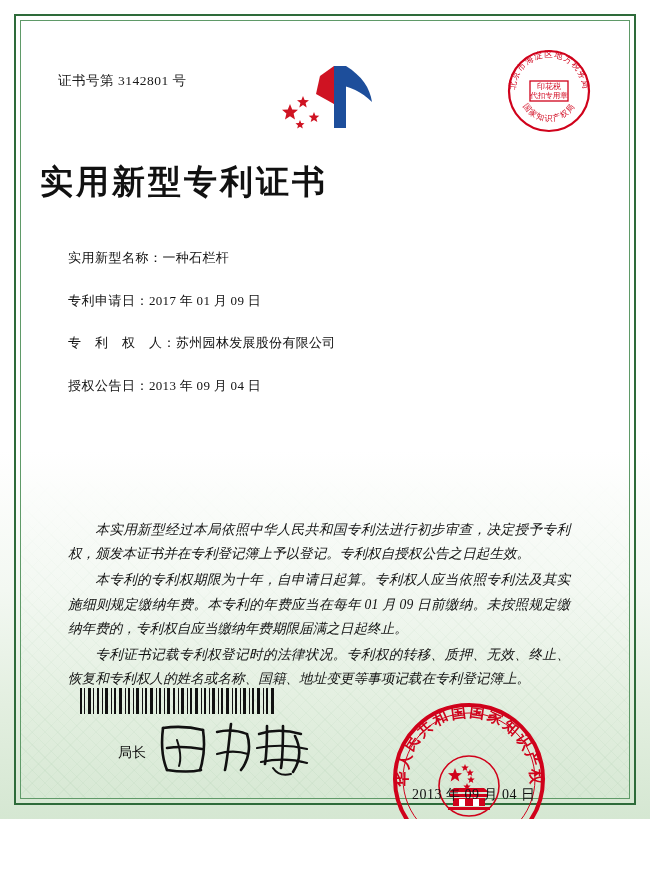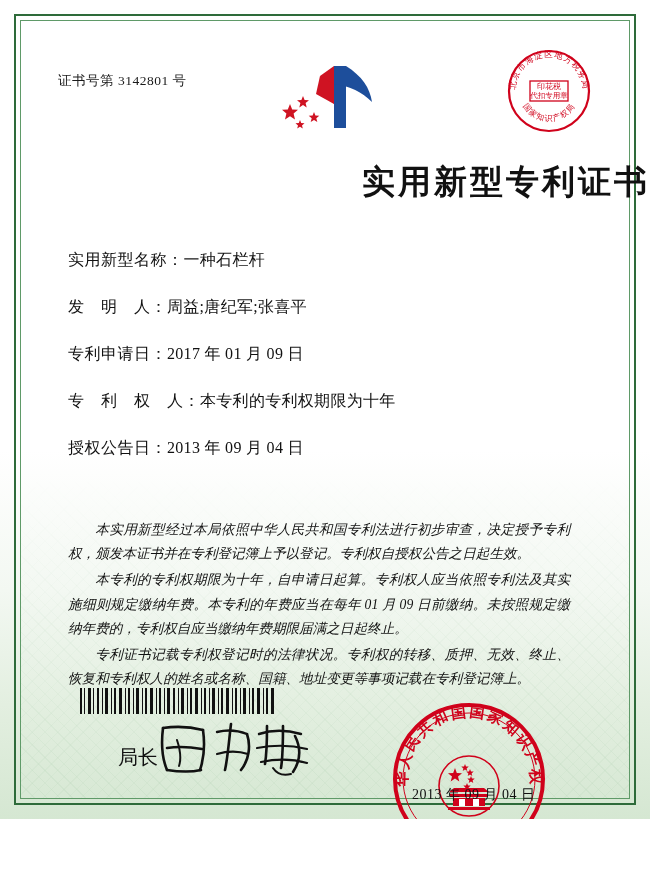--- a/index.html
+++ b/index.html
@@ -82,38 +82,38 @@
     width: 86px;
     height: 86px;
   }
 
   
   .title {
     position: absolute;
     left: 0;
     right: 0;
     top: 160px;
-    text-align: right;
+    text-align: left;
     font-size: 33px;
     font-weight: bold;
     letter-spacing: 3px;
     color: #111;
     font-family: "Liberation Serif", "DejaVu Serif", serif;
     margin-left: 40px;
   }
 
   
   .fields {
     position: absolute;
     left: 68px;
     top: 248px;
     right: 60px;
   }
   .field-row {
-    font-size: 16px;
+    font-size: 13px;
     color: #111;
     margin-bottom: 23px;
     line-height: 1.5;
     white-space: nowrap;
   }
   .field-label {
     letter-spacing: 0.5px;
   }
   .field-value {
     letter-spacing: 0.3px;
@@ -143,21 +143,21 @@
     top: 688px;
     width: 196px;
     height: 26px;
   }
 
   
   .sig-label {
     position: absolute;
     left: 118px;
     top: 744px;
-    font-size: 20px;
+    font-size: 14px;
     color: #111;
     text-align: center;
   }
   .signature {
     position: absolute;
     left: 155px;
     top: 718px;
     width: 170px;
     height: 62px;
   }
@@ -240,27 +240,24 @@
     </svg>
   </div>
 
   <div class="title">实用新型专利证书</div>
 
   <div class="fields">
     <div class="field-row">
       <span class="field-label">实用新型名称：</span><span class="field-value">一种石栏杆</span>
     </div>
     <div class="field-row">
-      <span class="field-label">发　明　人：</span><span class="field-value">周益;唐纪军;张喜平</span>
-    </div>
-    <div class="field-row">
       <span class="field-label">专利申请日：</span><span class="field-value">2017 年 01 月 09 日</span>
     </div>
     <div class="field-row">
-      <span class="field-label">专　利　权　人：</span><span class="field-value">本专利的专利权期限为十年</span>
+      <span class="field-label">专　利　权　人：</span><span class="field-value">苏州园林发展股份有限公司</span>
     </div>
     <div class="field-row">
       <span class="field-label">授权公告日：</span><span class="field-value">2013 年 09 月 04 日</span>
     </div>
   </div>
 
   <div class="body-text">
     <p>本实用新型经过本局依照中华人民共和国专利法进行初步审查，决定授予专利权，颁发本证书并在专利登记簿上予以登记。专利权自授权公告之日起生效。</p>
     <p>本专利的专利权期限为十年，自申请日起算。专利权人应当依照专利法及其实施细则规定缴纳年费。本专利的年费应当在每年 01 月 09 日前缴纳。未按照规定缴纳年费的，专利权自应当缴纳年费期限届满之日起终止。</p>
     <p>专利证书记载专利权登记时的法律状况。专利权的转移、质押、无效、终止、恢复和专利权人的姓名或名称、国籍、地址变更等事项记载在专利登记簿上。</p>

